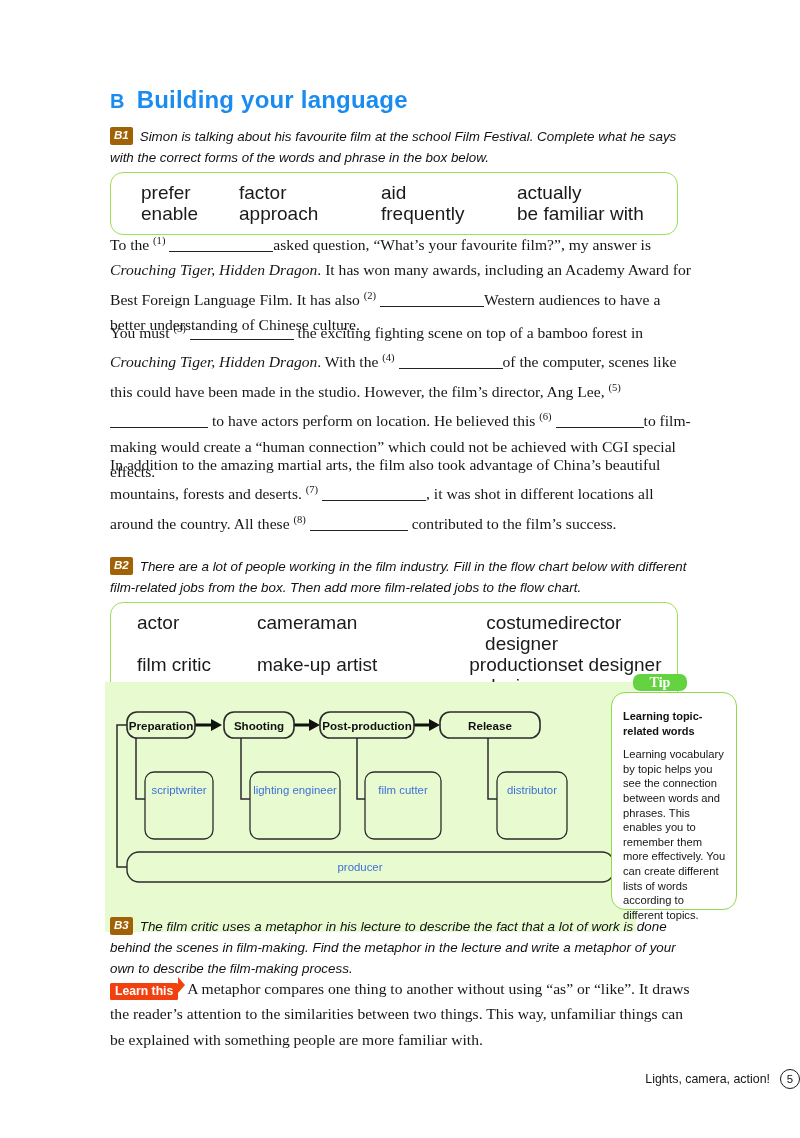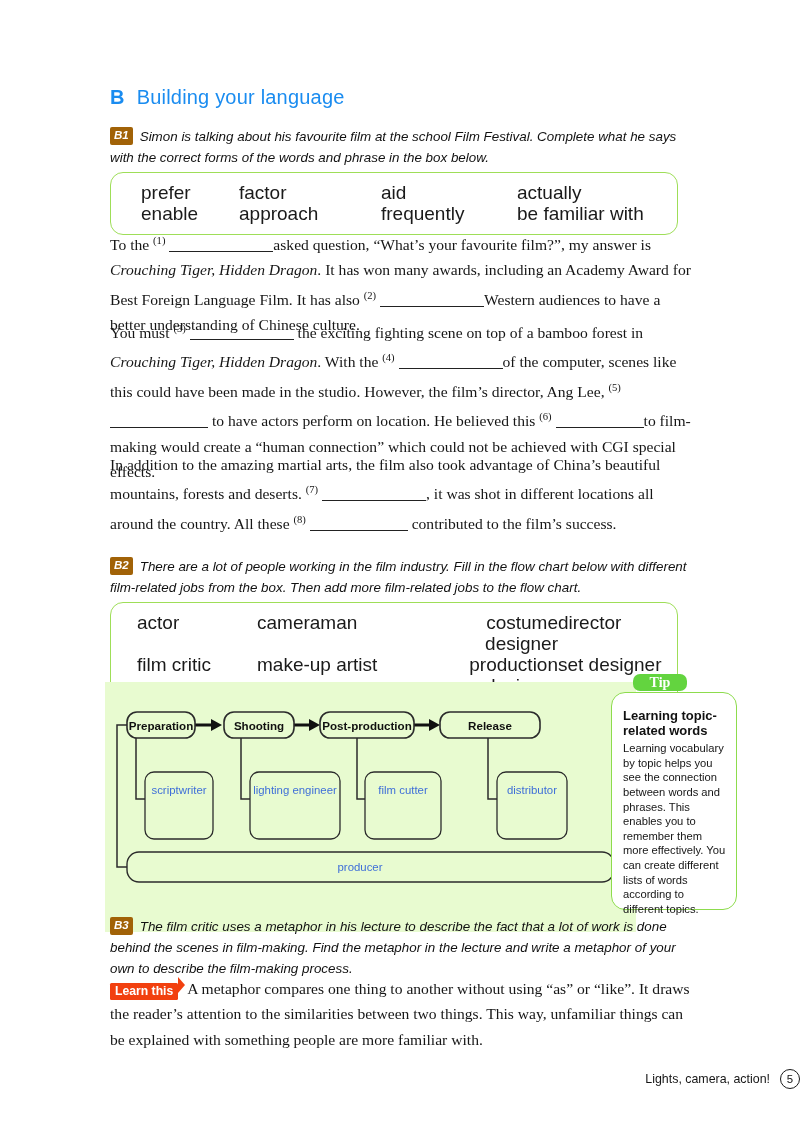--- a/index.html
+++ b/index.html
@@ -18,21 +18,21 @@
   
   .section-head {
     position: absolute; left: 110px; top: 86px;
     display: flex; align-items: baseline; gap: 12px;
     color: #1a8cf0;
     font-weight: bold;
     font-size: 20px;
     letter-spacing: .2px;
   }
   .section-head .letter { font-size: 20px; font-weight: bold; }
-  .section-head .title { font-size: 20px; font-weight: normal; }
+  .section-head .title { font-size: 24px; font-weight: bold; }
 
   
   .task-badge {
     display: inline-block;
     background: #a16207;
     color: #ffffff;
     font-weight: bold;
     font-size: 11.5px;
     line-height: 15px;
     padding: 1px 4px 2px 4px;
@@ -157,24 +157,24 @@
     color: #ffffff;
     font-weight: bold;
     font-size: 14px;
     line-height: 17px;
     text-align: center;
     z-index: 5;
     font-family: "Liberation Serif", serif;
   }
   #tip-heading {
     font-weight: bold;
-    font-size: 13px;
+    font-size: 11px;
     line-height: 14.6px;
     color: #111;
-    margin-bottom: 3px;
+    margin-bottom: 9px;
   }
   #tip-body {
     font-size: 11.2px;
     line-height: 14.6px;
     color: #151515;
   }
 
   
   #learn-para {
     position: absolute;

